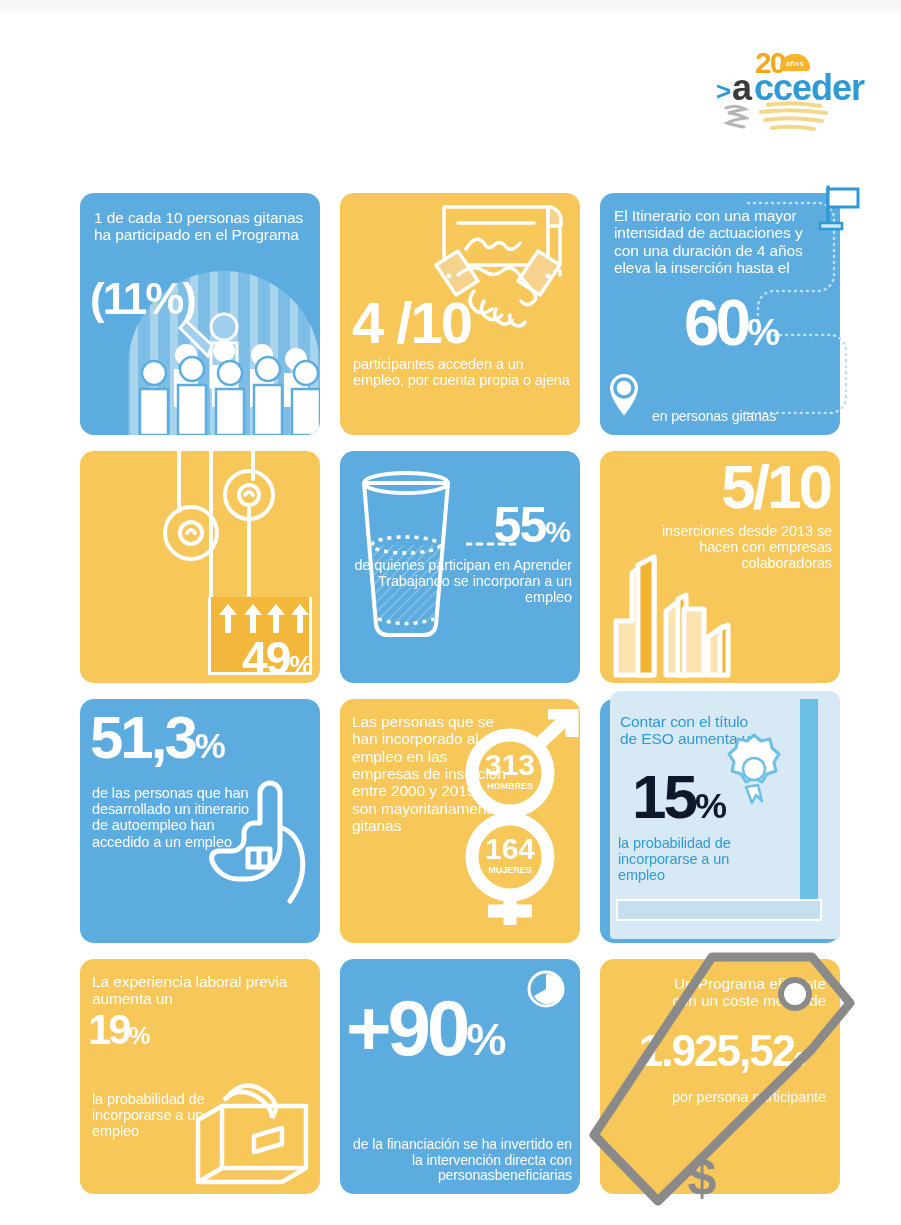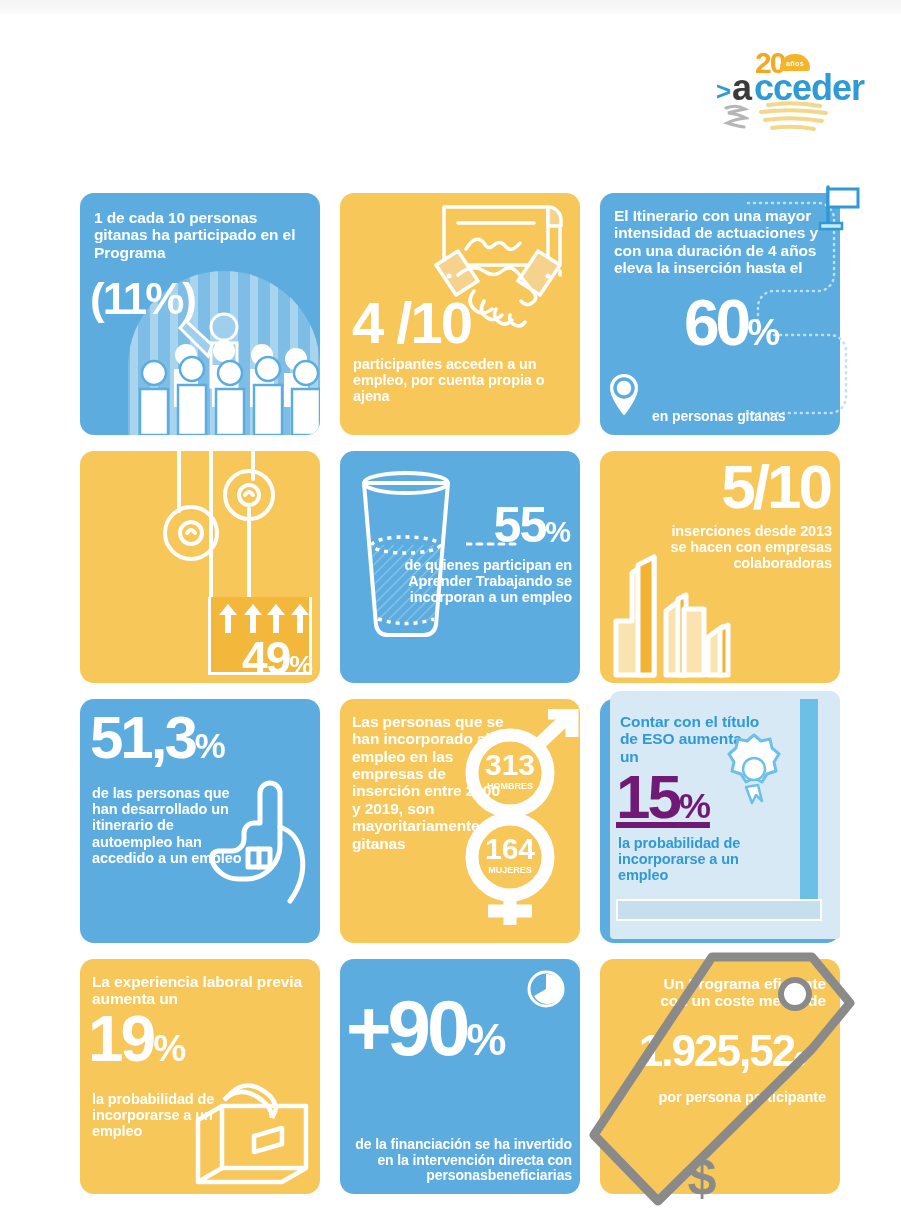--- a/index.html
+++ b/index.html
@@ -69,21 +69,21 @@
   }
   .card {
     position: relative;
     border-radius: 14px;
     overflow: visible;
   }
   .card .inner { position: absolute; inset: 0; border-radius: 14px; overflow: hidden; }
   .blue { background: #5cace0; }
   .yellow { background: #f7c75a; }
 
-  .txt { color: #ffffff; font-weight: bold; line-height: 1.12; }
+  .txt { color: #ffffff; font-weight: normal; line-height: 1.12; }
   .head { font-size: 15.5px; letter-spacing: -.1px; }
   .sub  { font-size: 14.5px; letter-spacing: -.1px; }
   .big  { font-weight: bold; color: #ffffff; line-height: .9; letter-spacing: -3px; }
 
   .z { position: absolute; z-index: 3; }
   .art { position: absolute; z-index: 1; }
 
   
   
   .c1-head { left: 14px; top: 16px; width: 215px; }
@@ -120,28 +120,28 @@
   .c7-art  { right: 2px; top: 78px; width: 110px; height: 140px; }
   
   .c8-head { left: 12px; top: 14px; width: 155px; }
   .c8-art  { right: -2px; top: 10px; width: 130px; height: 220px; }
   
   .c9-dip  { position: absolute; left: 10px; top: -8px; width: 230px; height: 248px;
              background: #d7e9f4; border-radius: 10px 10px 4px 4px; z-index: 2; }
   .c9-band { position: absolute; right: 22px; top: 0px; width: 18px; height: 208px;
              background: #6cc0e8; z-index: 3; }
   .c9-head { position: absolute; left: 20px; top: 14px; width: 140px; color: #2e9ad6; z-index: 4; }
-  .c9-big  { position: absolute; left: 16px; top: 70px; font-size: 62px; color: #701a75; letter-spacing: -3px; z-index: 4; text-decoration: underline; }
+  .c9-big  { position: absolute; left: 32px; top: 70px; font-size: 62px; color: #0f172a; letter-spacing: -3px; z-index: 4; }
   .c9-sub  { position: absolute; left: 18px; top: 136px; width: 150px; color: #2e9ad6; z-index: 4; }
   .c9-foot { position: absolute; left: 16px; bottom: 22px; width: 206px; height: 22px;
              background: #c5dfee; border: 2px solid #ffffff; z-index: 3; }
   .c9-seal { position: absolute; right: 56px; top: 28px; width: 60px; height: 86px; z-index: 5; }
   
   .c10-head{ left: 12px; top: 14px; width: 220px; }
-  .c10-big { left: 8px; top: 52px; font-size: 64px; letter-spacing: -3px; }
+  .c10-big { left: 8px; top: 52px; font-size: 42px; letter-spacing: -3px; }
   .c10-sub { left: 12px; top: 132px; width: 150px; }
   .c10-art { right: 4px; bottom: 8px; width: 126px; height: 108px; }
   
   .c11-big { left: 6px; top: 34px; font-size: 78px; letter-spacing: -4px; }
   .c11-sub { right: 8px; bottom: 10px; width: 230px; text-align: right; font-size: 14px; }
   .c11-clock{ position: absolute; right: 14px; top: 10px; width: 40px; height: 40px; z-index: 4; }
   
   .c12-head{ right: 14px; top: 16px; width: 175px; text-align: right; }
   .c12-big { left: 4px; top: 72px; font-size: 44px; letter-spacing: -2px; width: 236px; text-align: center; }
   .c12-sub { right: 14px; top: 130px; width: 175px; text-align: right; }

